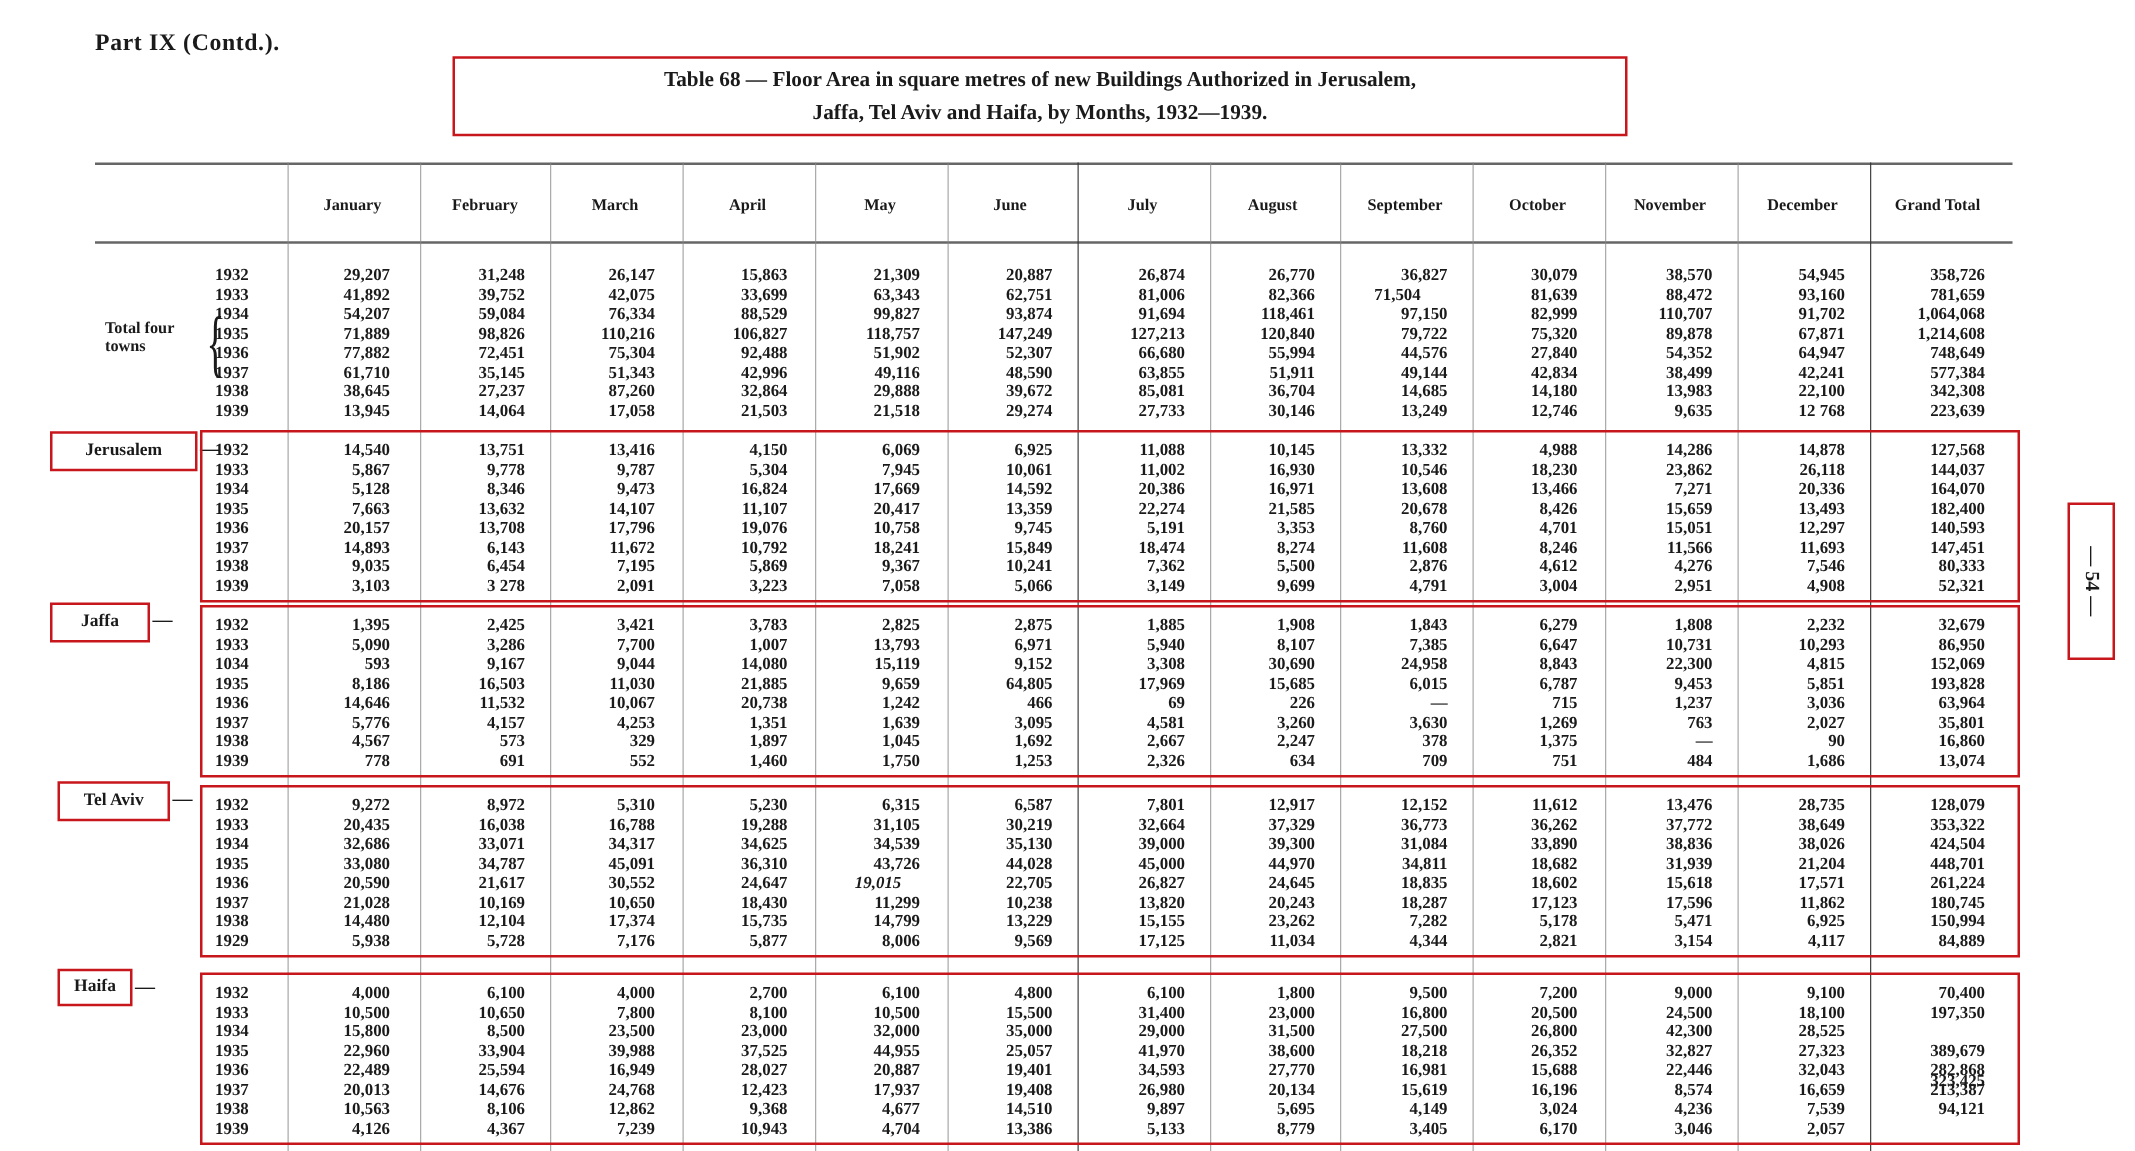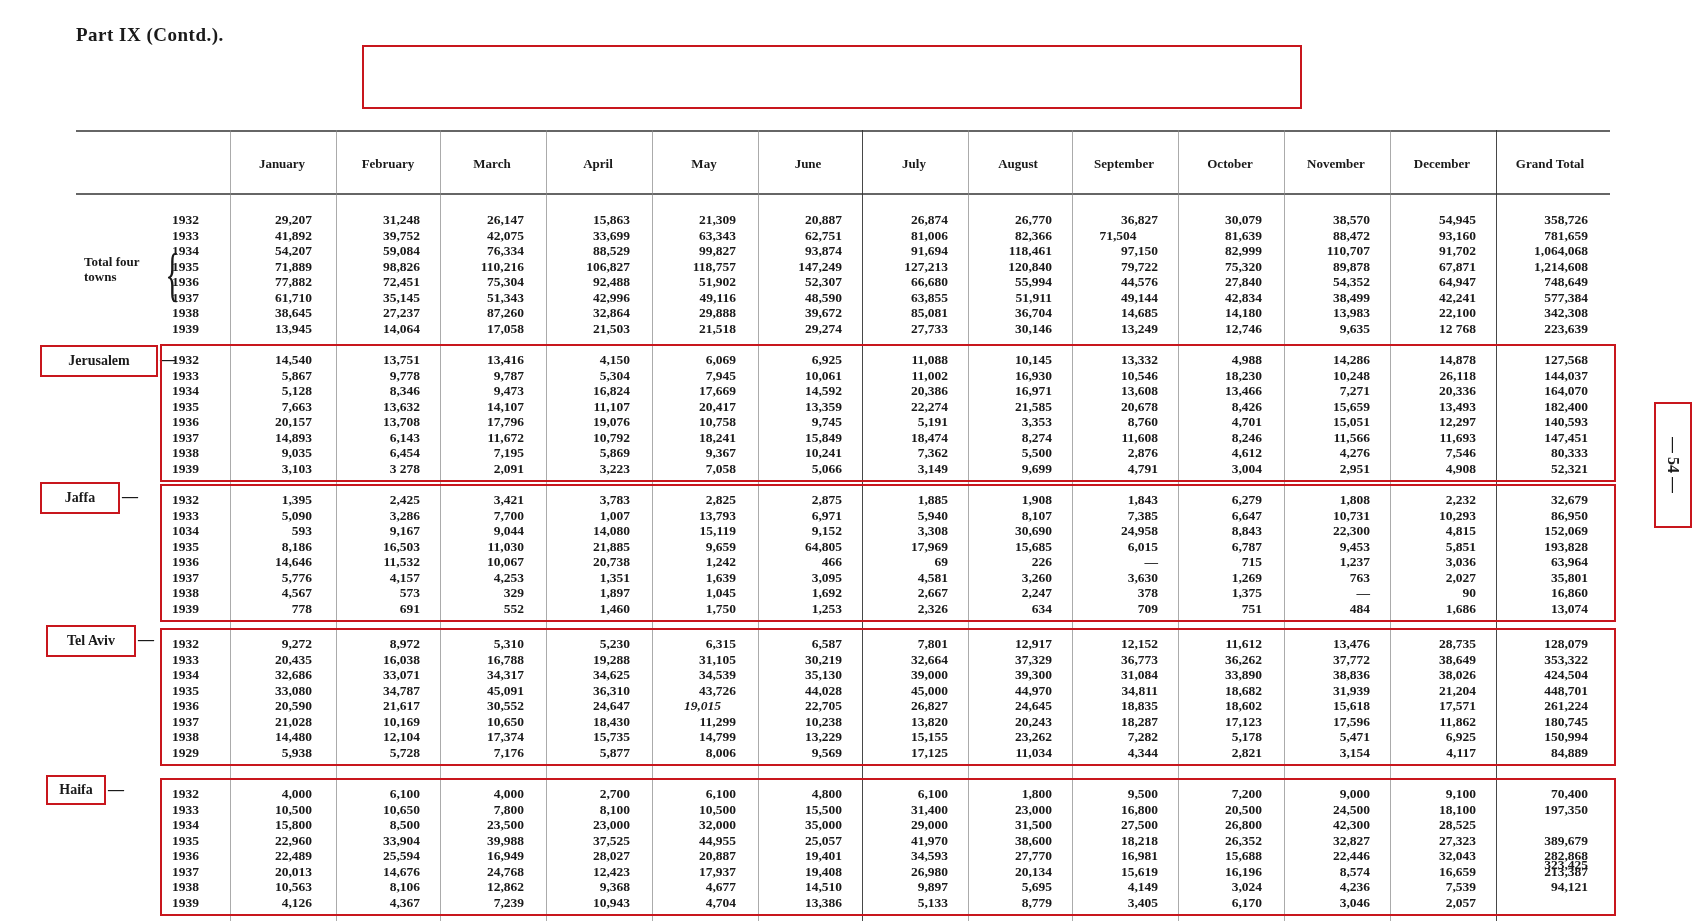--- a/index.html
+++ b/index.html
@@ -24,20 +24,22 @@
   .cell { position:absolute; width:80px; text-align:right; }
   .dash { position:absolute; font-size:16px; font-weight:bold; }
   .brace { position:absolute; left:158px; top:244px; font-size:60px; line-height:60px; font-weight:normal; transform:scaleX(0.5); }
 </style>
 </head>
 <body>
 
 <div class="part">Part IX (Contd.).</div>
 
 <div class="title-box">
+  <div>Table 68 — Floor Area in square metres of new Buildings Authorized in Jerusalem,</div>
+  <div>Jaffa, Tel Aviv and Haifa, by Months, 1932—1939.</div>
 </div>
 
 <div class="page-box">
   <span>— 54 —</span>
 </div>
 
 <div class="rule" style="top:130px;"></div>
 <div class="rule" style="top:193px;"></div>
 
 <div id="table">
@@ -223,21 +225,21 @@
       <div class="cell" style="left: 232px;">5,867</div>
       <div class="cell" style="left: 340px;">9,778</div>
       <div class="cell" style="left: 444px;">9,787</div>
       <div class="cell" style="left: 550px;">5,304</div>
       <div class="cell" style="left: 656px;">7,945</div>
       <div class="cell" style="left: 762px;">10,061</div>
       <div class="cell" style="left: 868px;">11,002</div>
       <div class="cell" style="left: 972px;">16,930</div>
       <div class="cell" style="left: 1078px;">10,546</div>
       <div class="cell" style="left: 1182px;">18,230</div>
-      <div class="cell" style="left: 1290px;">10,248</div>
+      <div class="cell" style="left: 1290px;">23,862</div>
       <div class="cell" style="left: 1396px;">26,118</div>
       <div class="cell" style="left: 1508px;">144,037</div>
     </div>
     <div class="row" style="top: 383px;">
       <div class="year">1934</div>
       <div class="cell" style="left: 232px;">5,128</div>
       <div class="cell" style="left: 340px;">8,346</div>
       <div class="cell" style="left: 444px;">9,473</div>
       <div class="cell" style="left: 550px;">16,824</div>
       <div class="cell" style="left: 656px;">17,669</div>

